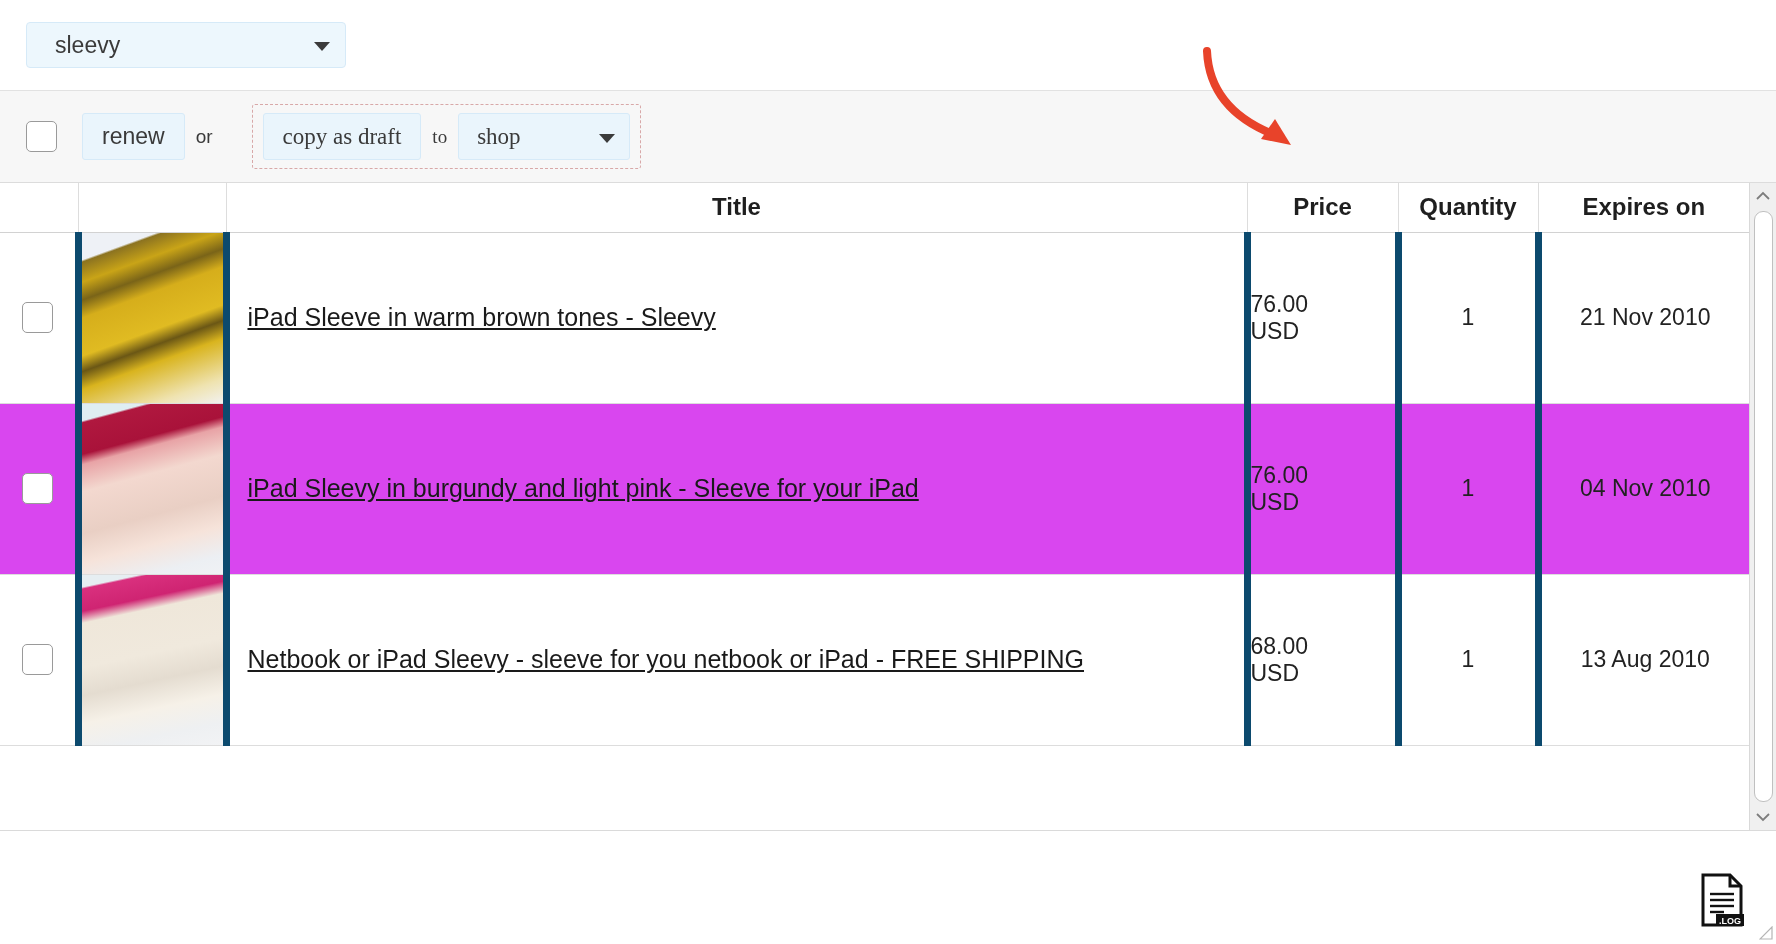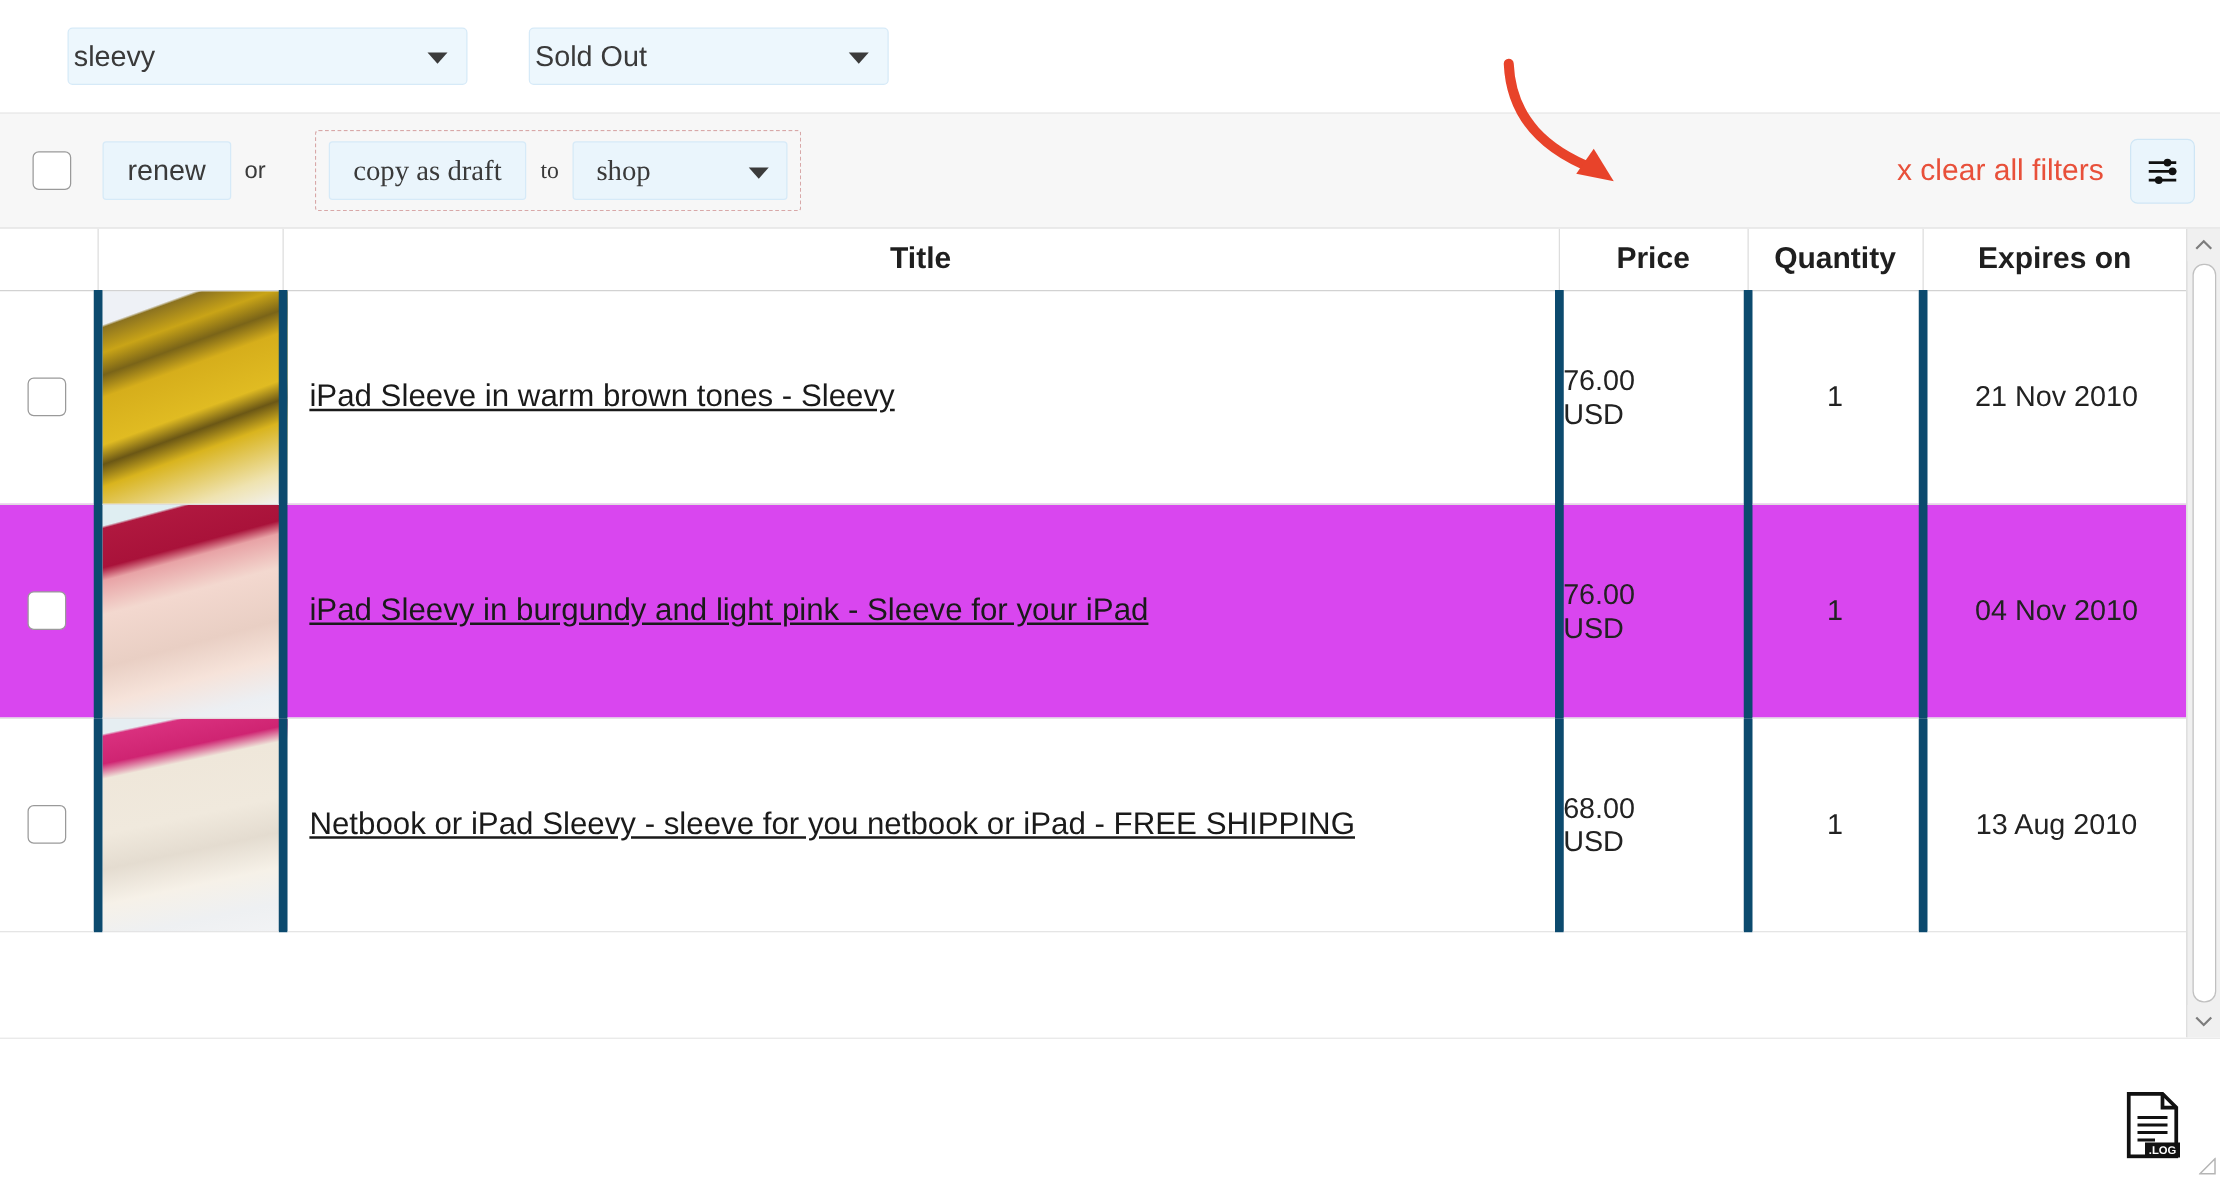--- a/index.html
+++ b/index.html
@@ -29,27 +29,26 @@
   }
 
   .select-box {
     position: relative;
     height: 46px;
     background: #edf7fd;
     border: 1px solid #d6eaf8;
     border-radius: 4px;
     display: flex;
     align-items: center;
-    padding: 0 46px 0 4px;
+    padding: 0 46px 0 28px;
     font-size: 23px;
     color: #3a3a3a;
     margin-right: 21px;
     cursor: pointer;
     white-space: nowrap;
-    margin-left: 28px;
   }
   .select-box .caret {
     position: absolute;
     right: 15px;
     top: 50%;
     margin-top: -3px;
     width: 0; height: 0;
     border-left: 8px solid transparent;
     border-right: 8px solid transparent;
     border-top: 9px solid #3b3b3b;
@@ -306,24 +305,20 @@
   }
 </style>
 </head>
 <body>
 
 <div id="app">
 
   <div class="filter-bar">
     <div class="select-box" id="select-keyword">
       <span>sleevy</span>
-      <span class="caret"></span>
-    </div>
-    <div class="select-box" id="select-status">
-      <span>Sold Out</span>
       <span class="caret"></span>
     </div>
   </div>
 
   <div class="action-bar">
 
     <div class="cb"></div>
 
     <div class="btn" style="margin-left:25px;">
       <span>renew</span>
@@ -335,33 +330,20 @@
       <div class="btn">
         <span>copy as draft</span>
       </div>
       <span class="plain-text">to</span>
       <div class="btn btn-shop">
         <span>shop</span>
         <span class="caret"></span>
       </div>
     </div>
 
-    <div class="right-actions">
-      <span class="clear-link">x clear all filters</span>
-      <div class="icon-btn">
-        <svg width="30" height="30" viewBox="0 0 30 30">
-          <line x1="4" y1="8" x2="26" y2="8" stroke="#111" stroke-width="2.2"></line>
-          <line x1="4" y1="15" x2="26" y2="15" stroke="#111" stroke-width="2.2"></line>
-          <line x1="4" y1="22" x2="26" y2="22" stroke="#111" stroke-width="2.2"></line>
-          <circle cx="19" cy="8" r="3.1" fill="#111"></circle>
-          <circle cx="23" cy="15" r="3.1" fill="#111"></circle>
-          <circle cx="12" cy="22" r="3.1" fill="#111"></circle>
-        </svg>
-      </div>
-    </div>
   </div>
 
   <svg class="annotation-arrow" viewBox="0 0 130 115">
     <path d="M12 6 C 14 52, 44 76, 80 90" stroke="#e8432a" stroke-width="8" fill="none" stroke-linecap="round"></path>
     <path d="M96 100 L 66 94 L 80 74 Z" fill="#e8432a"></path>
   </svg>
 
   <div class="table-wrap">
     <table class="listing">
       <thead>

